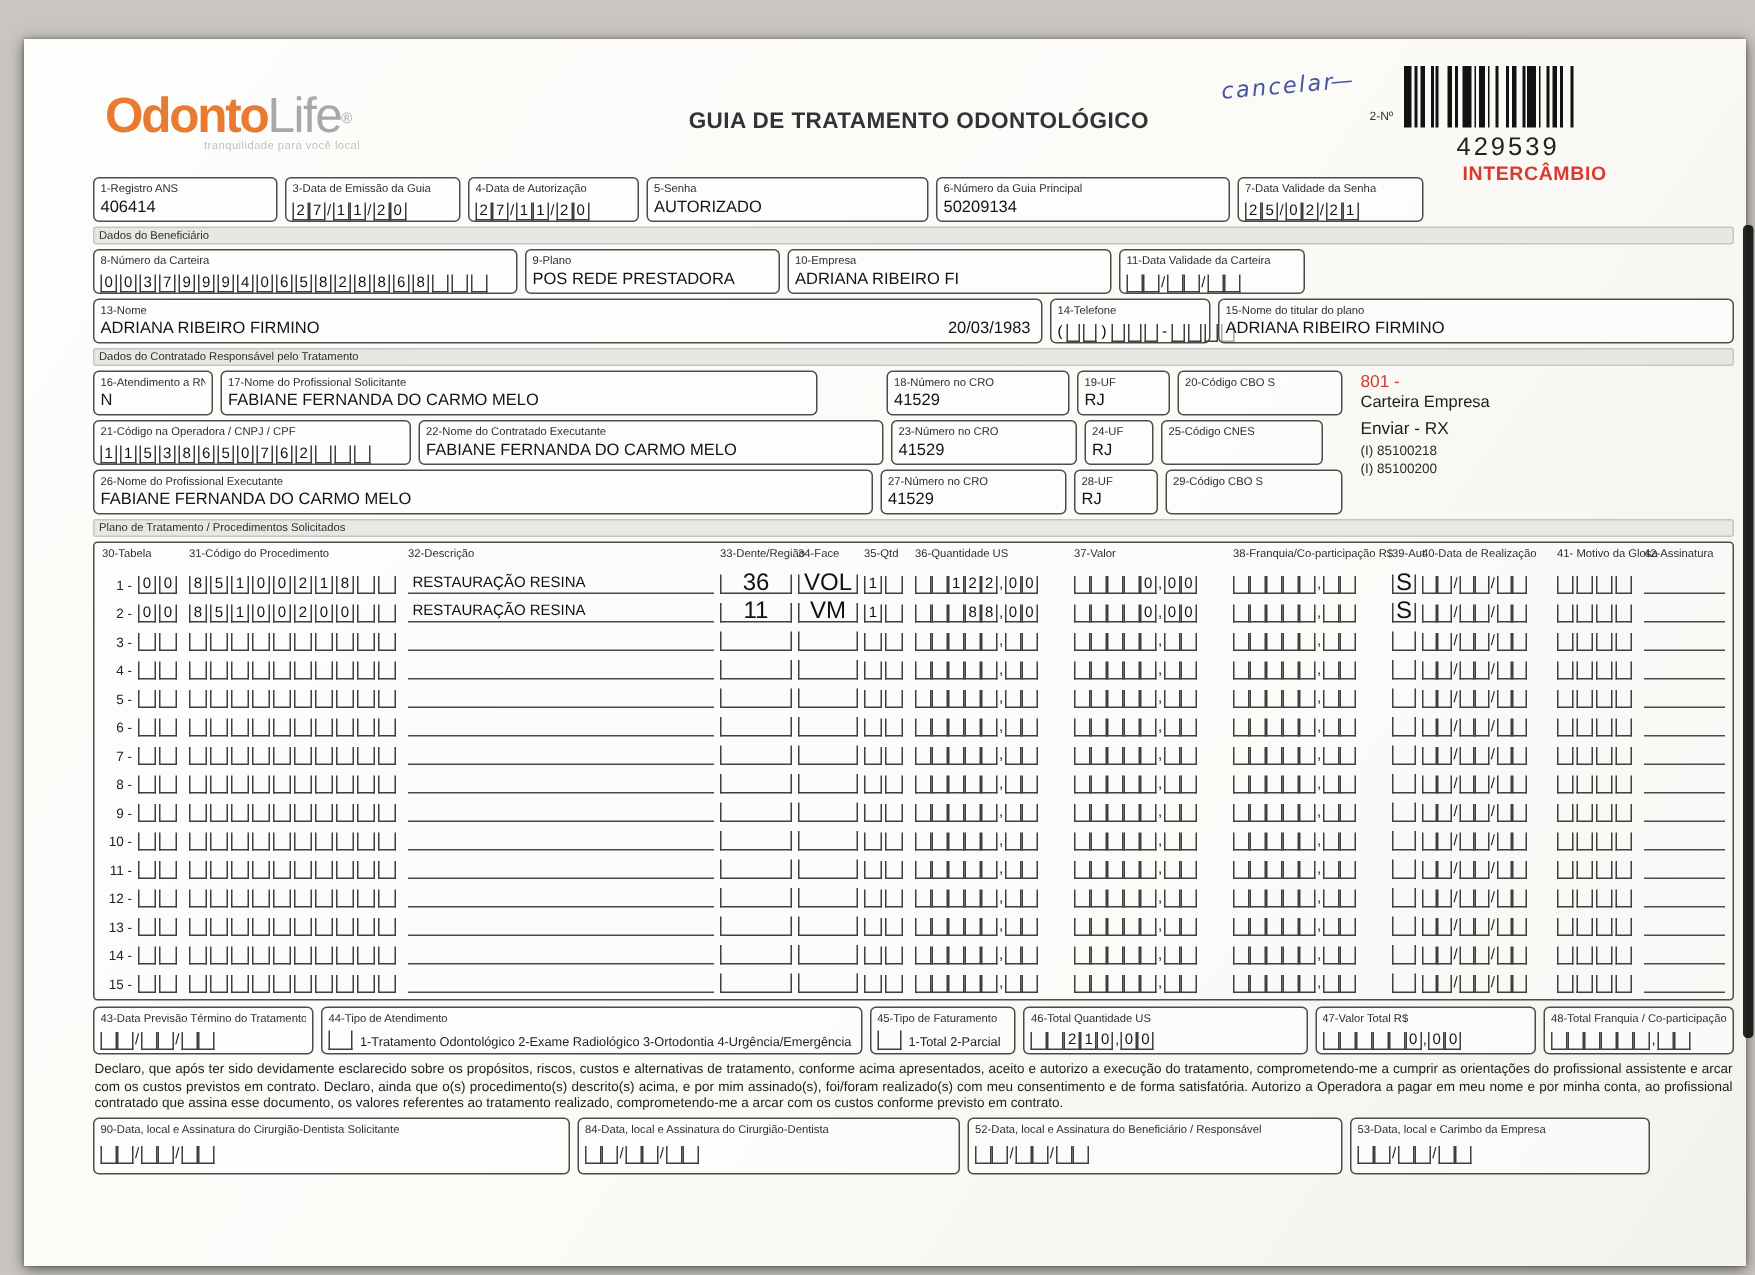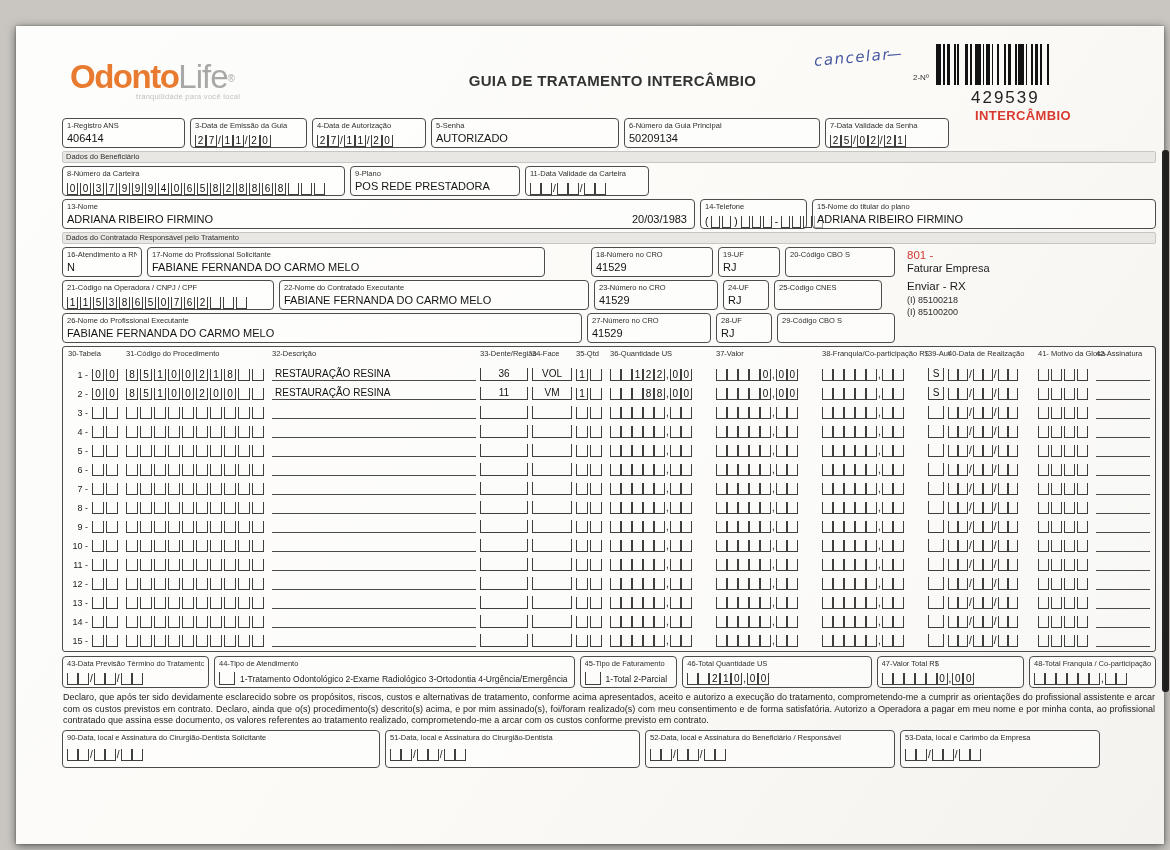--- a/index.html
+++ b/index.html
@@ -35,21 +35,21 @@
   .fvalue{font-size:11px;color:#141414;white-space:nowrap;line-height:16px}
   .split{display:flex;justify-content:space-between;padding-right:3px}
   .strip{height:12px;background:#e8e7e3;border:1px solid #c7c6c2;border-radius:2px;font-size:7.5px;color:#2e2e2e;padding-left:3px;line-height:10px;margin:2px 0 3px}
 
   
   .comb{display:inline-flex;align-items:flex-end;gap:2px}
   .cc{height:12px;border:1.3px solid #3f3f3f;border-top:none;display:inline-flex;align-items:flex-end;justify-content:center;font-size:10px;line-height:11px;color:#111}
   .sl,.cm{font-size:10px;align-self:flex-end;line-height:12px;margin:0 1px;color:#222}
   .datecomb{display:inline-flex;align-items:flex-end;margin-top:4px}
   .money{display:inline-flex;align-items:flex-end}
-  .bracket{border:1.3px solid #3f3f3f;border-top:none;height:13px;display:inline-flex;align-items:flex-end;justify-content:center;font-size:10px;line-height:12px;color:#111}
+  .bracket{border:1.3px solid #3f3f3f;border-top:none;height:13px;display:inline-flex;align-items:flex-end;justify-content:center;font-size:16px;line-height:12px;color:#111}
   .phone{display:inline-flex;align-items:flex-end;gap:3px;margin-top:4px}
   .pp{font-size:10px;line-height:12px}
   .optrow{display:flex;align-items:flex-end;gap:5px;margin-top:4px}
   .opts{font-size:8.5px;color:#222;white-space:nowrap;line-height:11px}
 
   
   .crel{position:relative}
   .margin-note{position:absolute;left:845px;top:2px;width:220px}
   .mn-code{font-size:11.5px;color:#d23a30;margin-bottom:1px}
   .mn-l1{font-size:11px;color:#1c1c1c;margin-bottom:6px}
@@ -81,21 +81,21 @@
 
 <div class="paper">
 
   <div class="hdr">
     <div class="logo">
       <div>
         <span class="logo-odonto">Odonto</span><span class="logo-life">Life</span><span class="logo-reg">®</span>
       </div>
       <div class="tagline">tranquilidade para você local</div>
     </div>
-    <div class="title">GUIA DE TRATAMENTO INTERCÂMBIO</div>
+    <div class="title">GUIA DE TRATAMENTO ODONTOLÓGICO</div>
     <div class="hand">cancelar</div>
     <div class="bc-block">
       <div class="bc-row">
         <span class="bc-label">2-Nº</span>
         <div class="barcode" id="barcode">
             <span style="width: 5.4px; background: rgb(18, 18, 18);"></span>
             <span style="width: 1.8px; background: transparent;"></span>
             <span style="width: 1.8px; background: rgb(18, 18, 18);"></span>
             <span style="width: 1.8px; background: transparent;"></span>
             <span style="width: 3.6px; background: rgb(18, 18, 18);"></span>
@@ -222,20 +222,24 @@
           <span class="cc" style="width: 11px;">8</span>
           <span class="cc" style="width: 11px;">&nbsp;</span>
           <span class="cc" style="width: 11px;">&nbsp;</span>
           <span class="cc" style="width: 11px;">&nbsp;</span>
         </div>
     </div>
     <div class="fbox" style="width:170px">
       <div class="flabel">9-Plano</div>
       <div class="fvalue">POS REDE PRESTADORA</div>
     </div>
+    <div class="fbox" style="width:216px">
+      <div class="flabel">10-Empresa</div>
+      <div class="fvalue">ADRIANA RIBEIRO FI</div>
+    </div>
     <div class="fbox" style="width:124px">
       <div class="flabel">11-Data Validade da Carteira</div>
       <div class="datecomb">
           <span class="cc" style="width: 11px;">&nbsp;</span>
           <span class="cc" style="width: 11px;">&nbsp;</span>
           <span class="sl">/</span>
           <span class="cc" style="width: 11px;">&nbsp;</span>
           <span class="cc" style="width: 11px;">&nbsp;</span>
           <span class="sl">/</span>
           <span class="cc" style="width: 11px;">&nbsp;</span>
@@ -279,21 +283,21 @@
       <div class="flabel">15-Nome do titular do plano</div>
       <div class="fvalue">ADRIANA RIBEIRO FIRMINO</div>
     </div>
   </div>
 
   <div class="strip">Dados do Contratado Responsável pelo Tratamento</div>
 
   <div class="crel">
     <div class="margin-note">
       <div class="mn-code">801 -</div>
-      <div class="mn-l1">Faturar Empresa</div>
+      <div class="mn-l1">Carteira Empresa</div>
       <div class="mn-l2">Enviar - RX</div>
       <div class="mn-l3">(I) 85100218</div>
       <div class="mn-l4">(I) 85100200</div>
     </div>
 
     <div class="frow">
       <div class="fbox" style="width:80px">
         <div class="flabel">16-Atendimento a RN</div>
         <div class="fvalue">N</div>
       </div>
@@ -367,20 +371,21 @@
         <div class="flabel">28-UF</div>
         <div class="fvalue">RJ</div>
       </div>
       <div class="fbox" style="width:118px">
         <div class="flabel">29-Código CBO S</div>
         <div class="fvalue"></div>
       </div>
     </div>
   </div>
 
+  <div class="strip">Plano de Tratamento / Procedimentos Solicitados</div>
 
   <div class="tablebox">
     <div class="thead">
       <div class="hl" style="width:54px">30-Tabela</div>
       <div class="hl" style="width:142px">31-Código do Procedimento</div>
       <div class="hl grow">32-Descrição</div>
       <div class="hl" style="width:48px">33-Dente/Região</div>
       <div class="hl" style="width:40px">34-Face</div>
       <div class="hl" style="width:30px">35-Qtd</div>
       <div class="hl" style="width:102px">36-Quantidade US</div>
@@ -1587,21 +1592,21 @@
           <span class="cc" style="width: 11px;">&nbsp;</span>
           <span class="sl">/</span>
           <span class="cc" style="width: 11px;">&nbsp;</span>
           <span class="cc" style="width: 11px;">&nbsp;</span>
           <span class="sl">/</span>
           <span class="cc" style="width: 11px;">&nbsp;</span>
           <span class="cc" style="width: 11px;">&nbsp;</span>
         </div>
     </div>
     <div class="fbox sig" style="width:255px">
-      <div class="flabel">51-Data, local e Assinatura do Cirurgião-Dentista</div>
+      <div class="flabel">84-Data, local e Assinatura do Cirurgião-Dentista</div>
       <div class="datecomb">
           <span class="cc" style="width: 11px;">&nbsp;</span>
           <span class="cc" style="width: 11px;">&nbsp;</span>
           <span class="sl">/</span>
           <span class="cc" style="width: 11px;">&nbsp;</span>
           <span class="cc" style="width: 11px;">&nbsp;</span>
           <span class="sl">/</span>
           <span class="cc" style="width: 11px;">&nbsp;</span>
           <span class="cc" style="width: 11px;">&nbsp;</span>
         </div>

